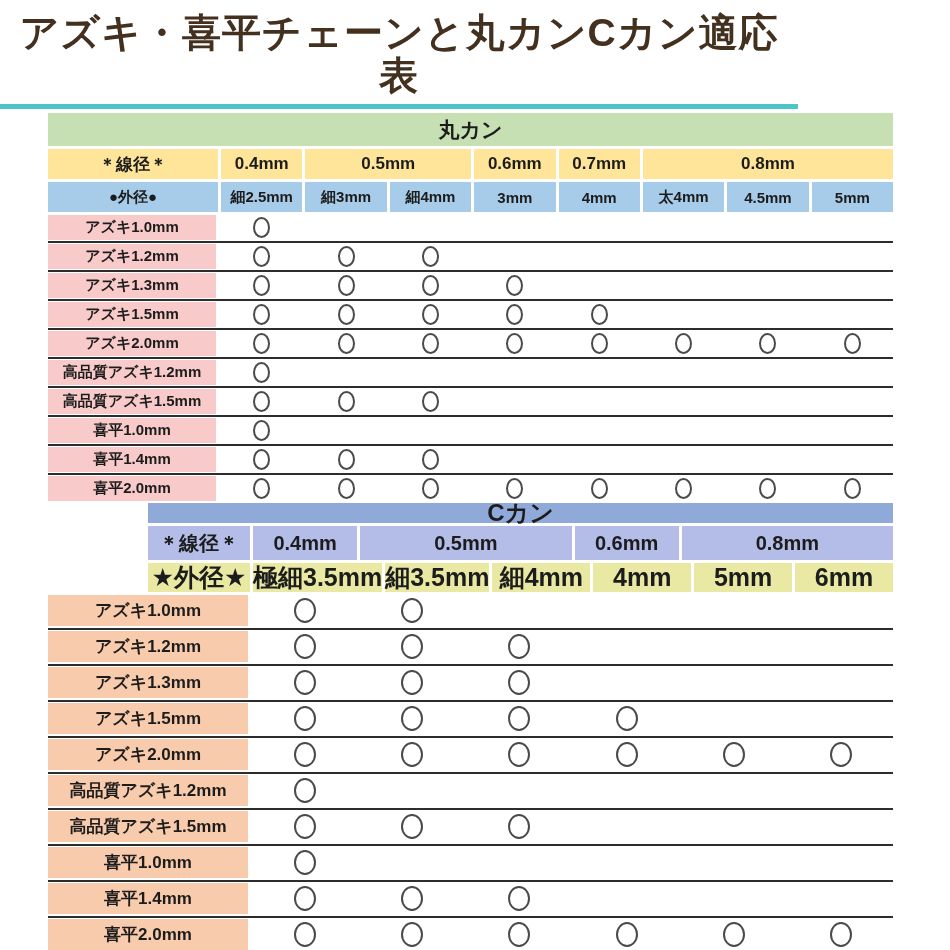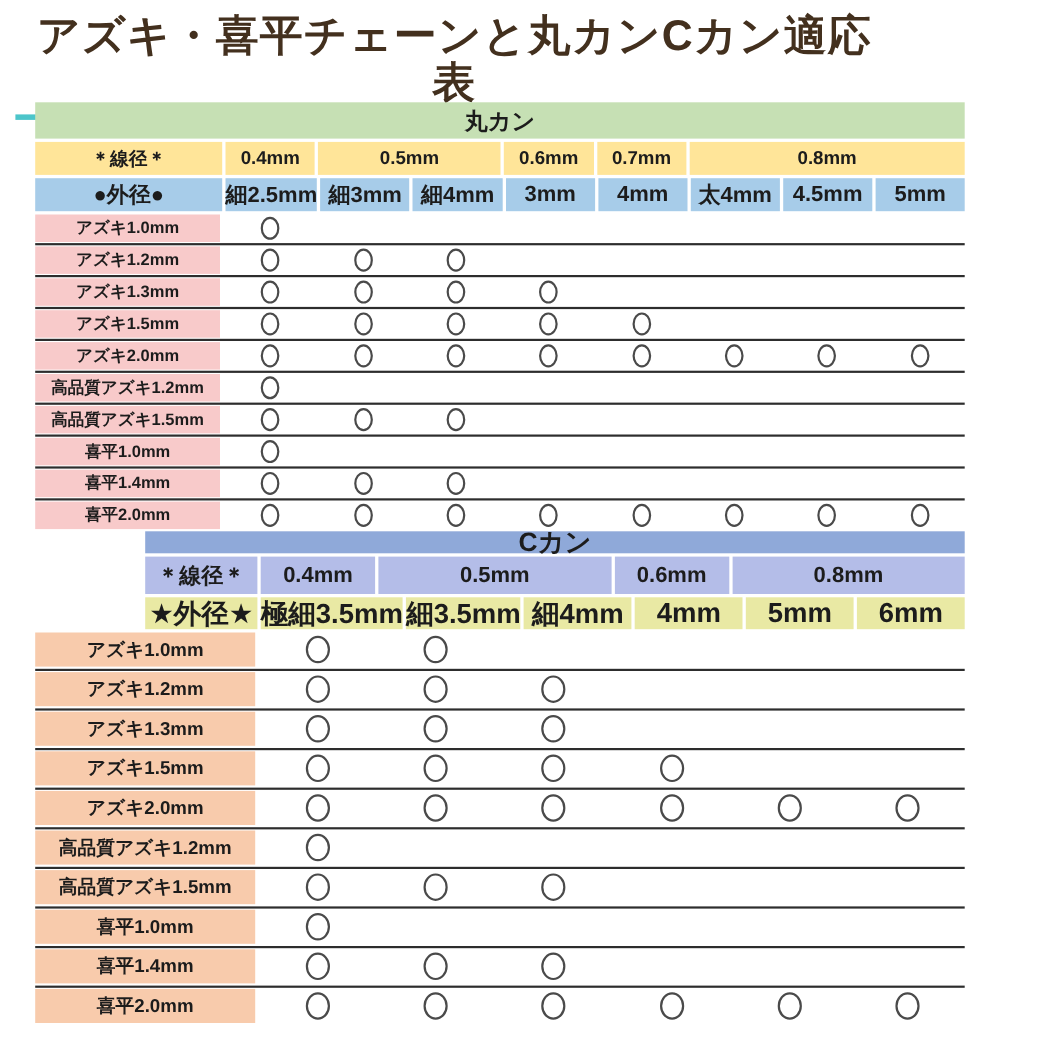--- a/index.html
+++ b/index.html
@@ -2,28 +2,28 @@
 <html><head>
 <meta charset="utf-8">
 <style>
   html,body{margin:0;padding:0;}
   body{
     width:950px;height:950px;overflow:hidden;background:#ffffff;
     font-family:"Liberation Sans","DejaVu Sans",sans-serif;
     color:#1c1c1c;position:relative;
   }
   
-  .title-wrap{position:absolute;top:10px;left:0;width:798px;text-align:center;padding-left:14px;}
+  .title-wrap{position:absolute;top:10px;left:0;width:798px;text-align:center;}
   .page-title{
     display:inline-block;margin:0;padding:2px 10px 6px 10px;
     font-size:39px;font-weight:700;letter-spacing:1px;color:#43301e;
     border-bottom:5px solid #4cc5ca;line-height:1.1;
   }
   
-  .tbl{position:absolute;left:32px;width:845px;}
+  .tbl{position:absolute;left:48px;width:845px;margin-top:20px;}
   .ttl{
     text-align:center;font-weight:700;margin-bottom:3px;
     display:flex;align-items:center;justify-content:center;
   }
   .hrow{display:grid;column-gap:3px;margin-bottom:3px;border-radius:13px;}
   .hcell{
     display:flex;align-items:center;justify-content:center;
     font-weight:700;white-space:nowrap;
   }
   .brow{display:grid;column-gap:3px;text-align:right;}
@@ -33,21 +33,21 @@
   }
   .mcell{display:flex;align-items:center;justify-content:center;}
   .mark{display:inline-block;border:2px solid #4a4a4a;border-radius:50%;background:transparent;}
   .sep{display:flex;align-items:center;}
   .sep i{display:block;width:100%;height:2px;background:#2d2d2d;}
   
   #t1{top:93px;}
   #t1 .ttl{height:33px;background:#c6e0b4;font-size:21px;}
   #t1 .hrow{grid-template-columns:170px repeat(8,1fr);}
   #t1 .hrow.wire .hcell{background:#ffe599;height:30px;font-size:17px;}
-  #t1 .hrow.outer .hcell{background:#a7cce9;height:30px;font-size:20px;}
+  #t1 .hrow.outer .hcell{background:#a7cce9;height:30px;font-size:15px;}
   #t1 .brow{grid-template-columns:170px repeat(8,1fr);height:25px;}
   #t1 .blabel{background:#f8caca;font-size:15px;margin-right:2px;}
   #t1 .sep{height:4px;}
   #t1 .mark{width:13px;height:17px;}
   
   #t2{top:483px;}
   #t2 .head-block{margin-left:100px;width:745px;}
   #t2 .ttl{height:20px;background:#8fa9d9;font-size:24px;}
   #t2 .hrow{grid-template-columns:102px repeat(6,1fr);}
   #t2 .hrow.wire .hcell{background:#b4bde8;height:34px;font-size:20px;}

